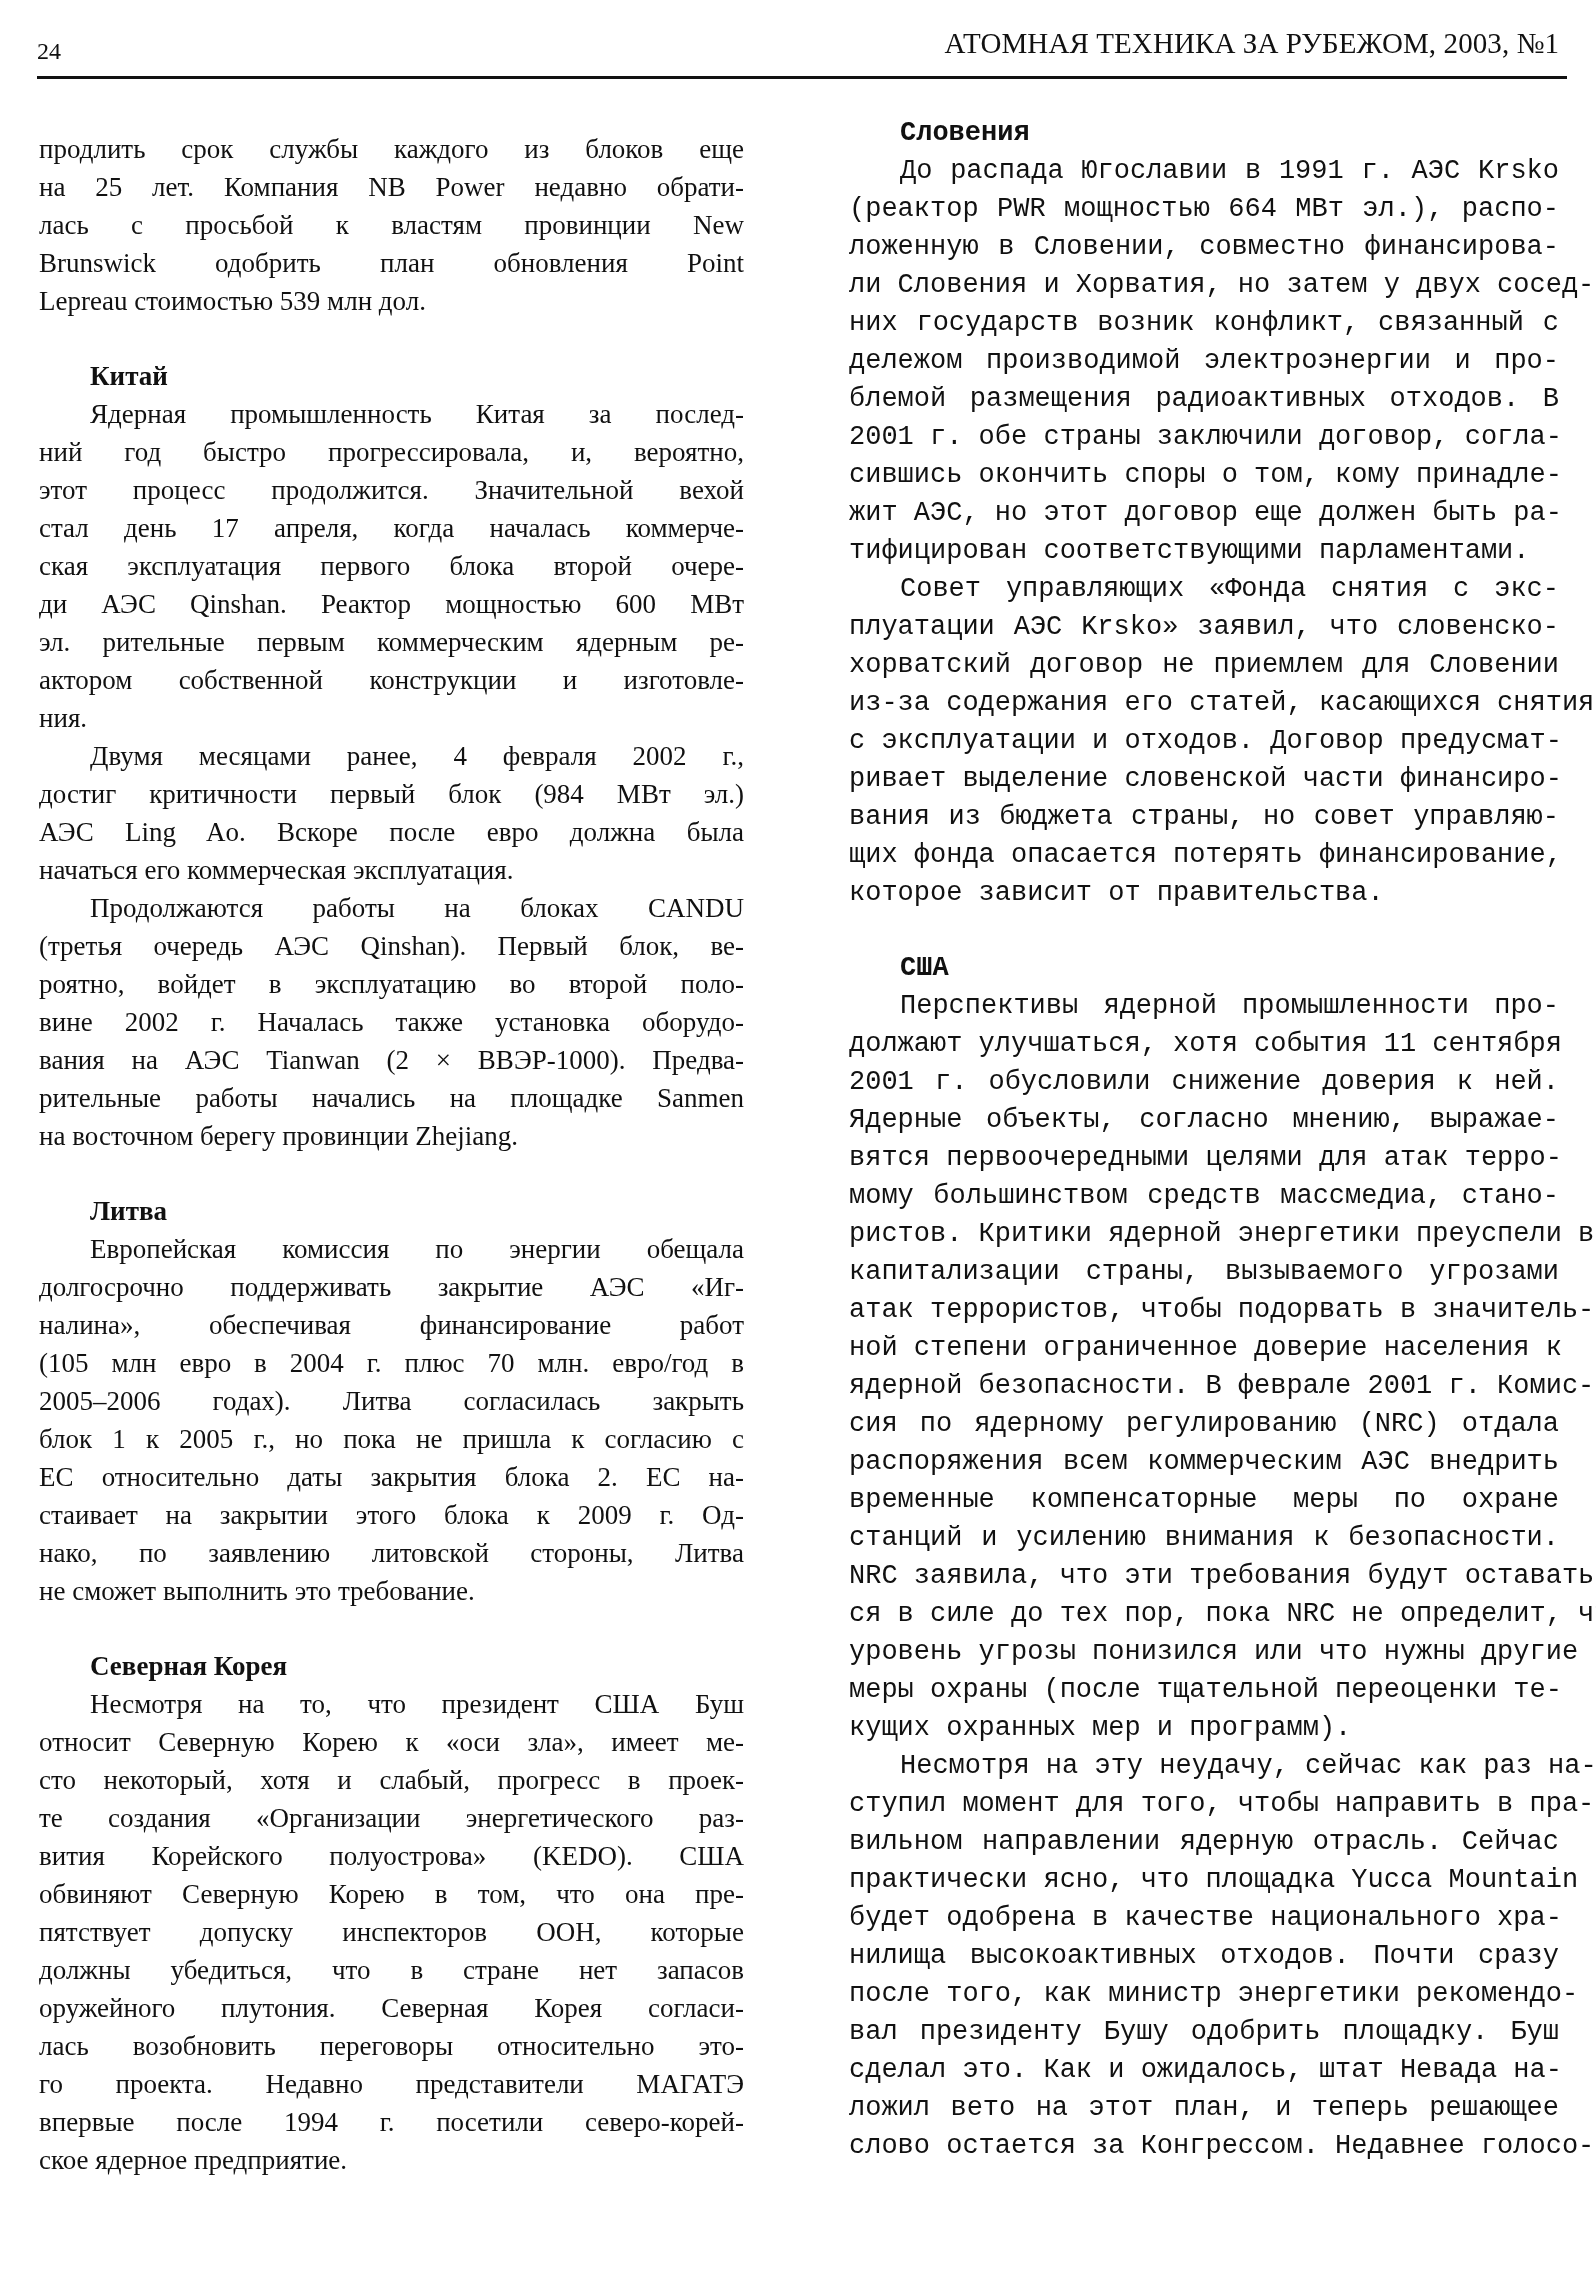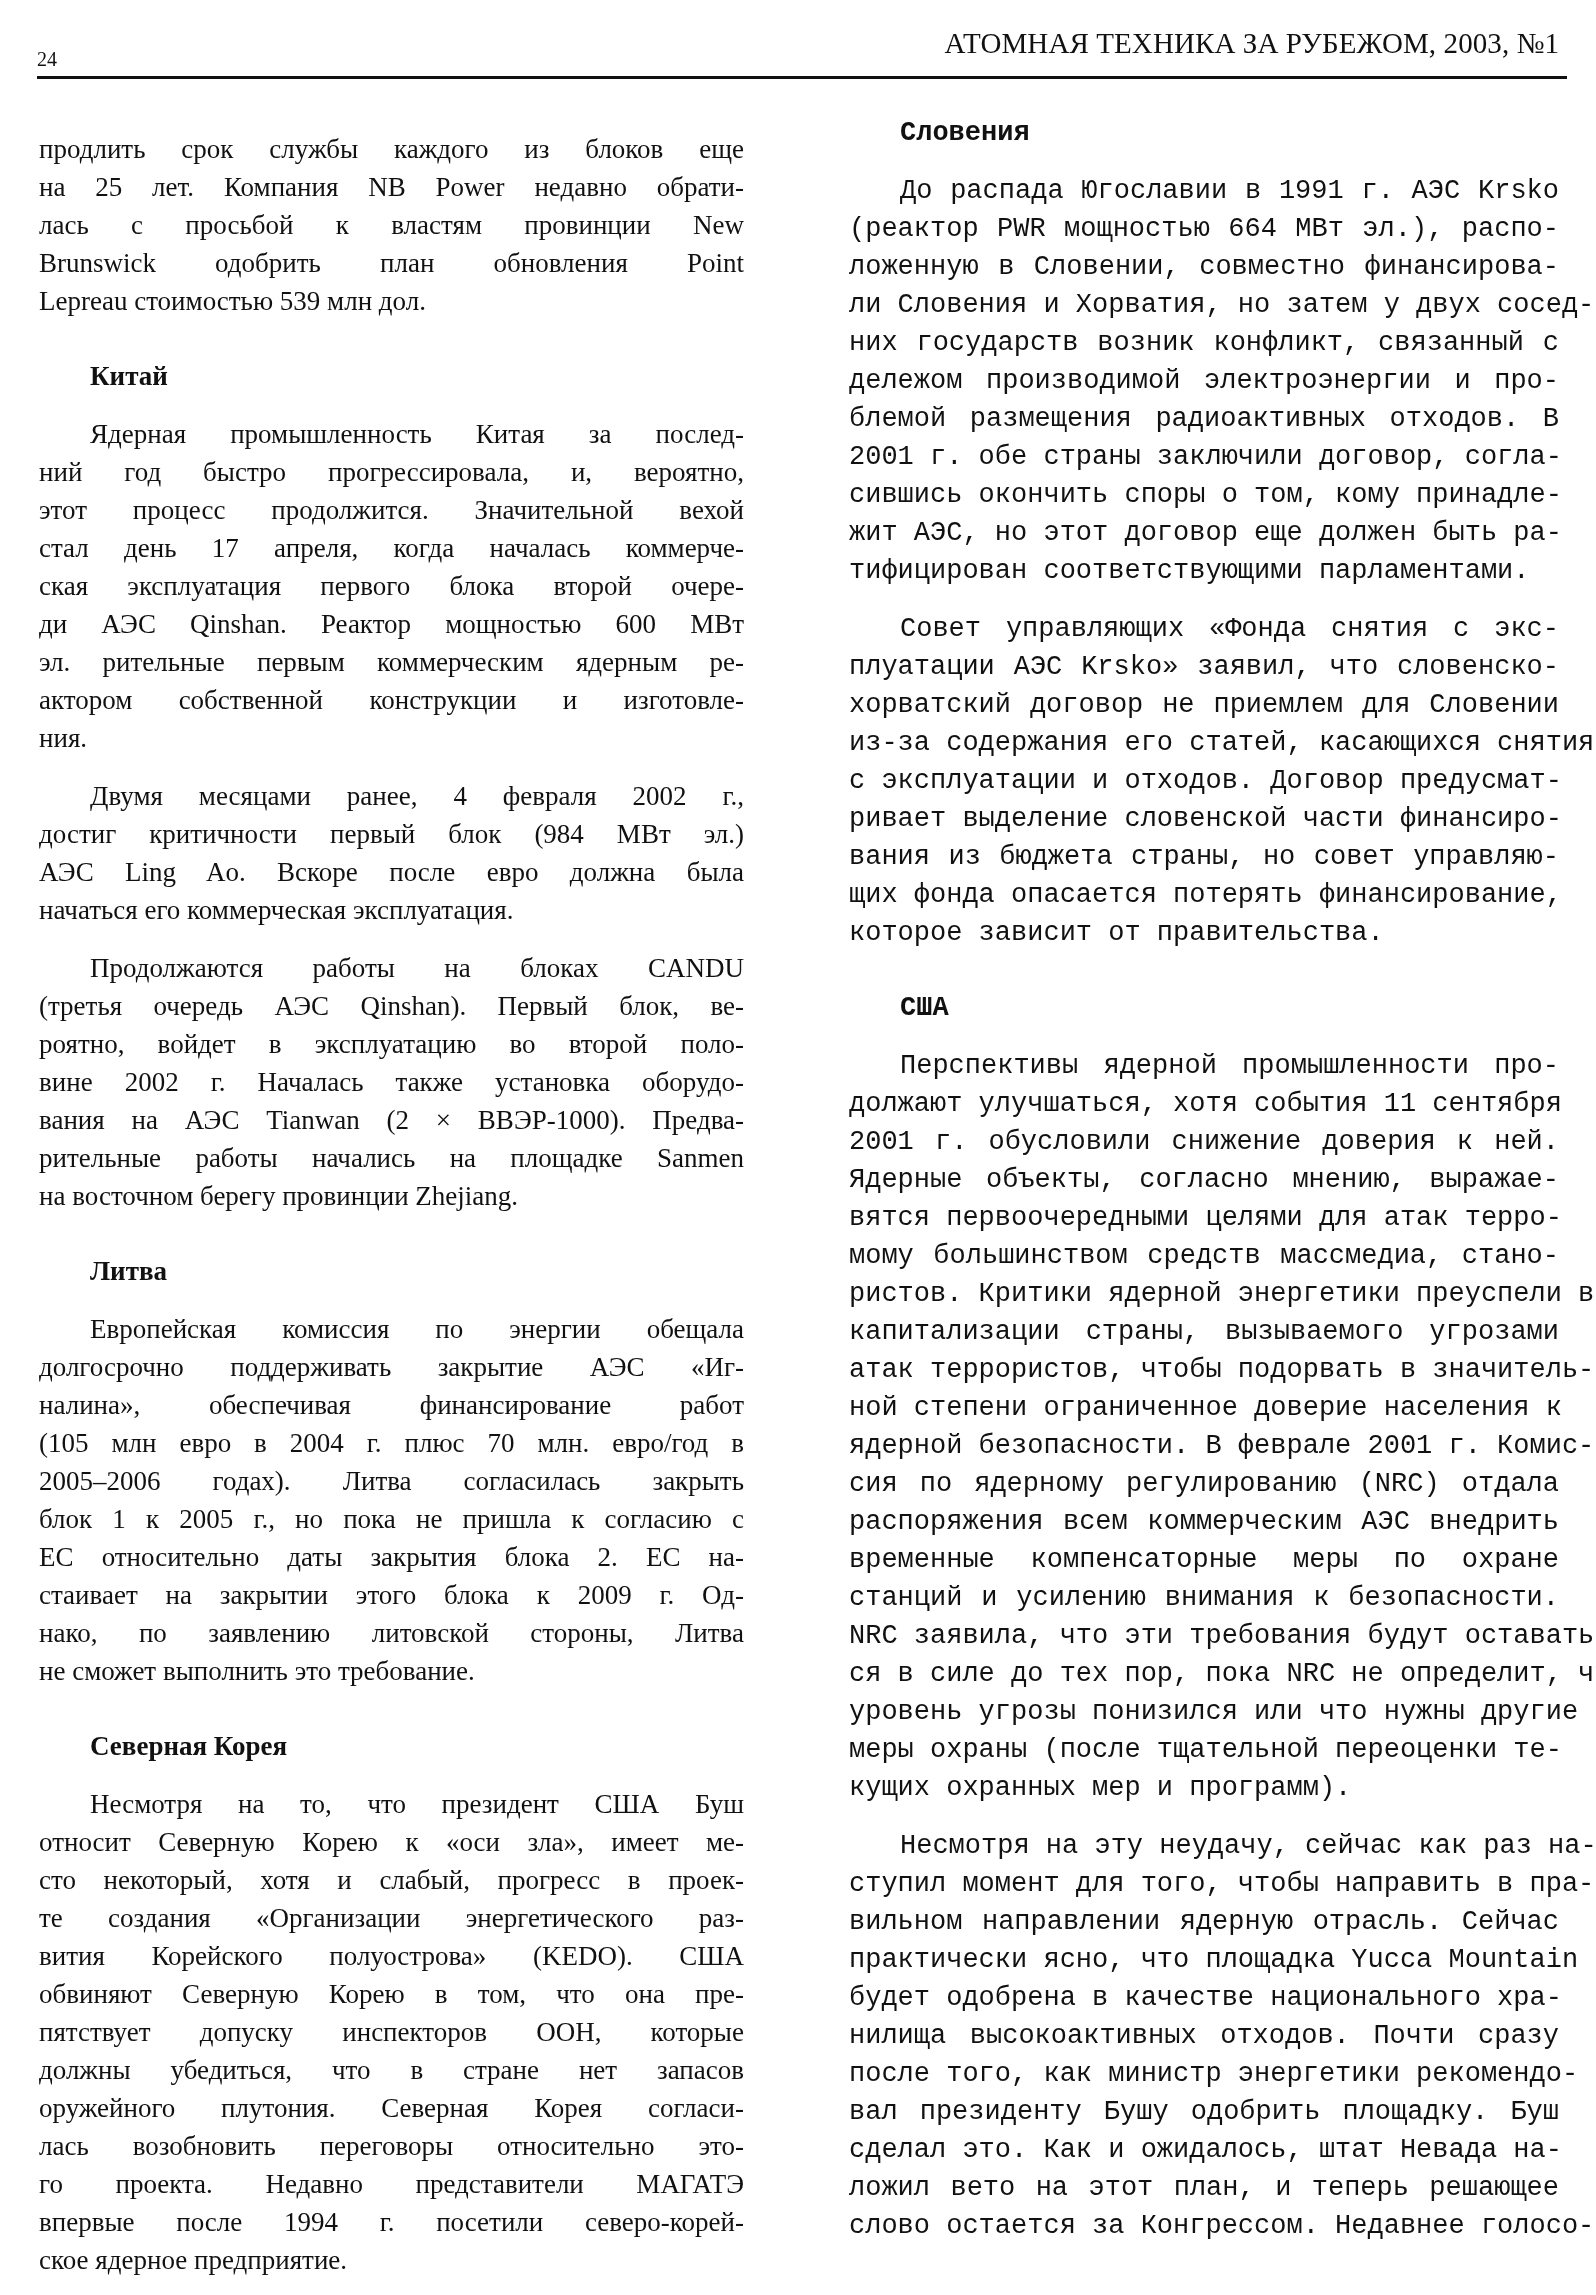--- a/index.html
+++ b/index.html
@@ -1,28 +1,28 @@
 <!DOCTYPE html>
 <html style="font-size:10.6px"><head>
 <meta charset="utf-8">
 <style>
   html, body { margin: 0; padding: 0; background: #ffffff; }
   body { width: 1596px; height: 2295px; position: relative; overflow: hidden;
          font-family: "Liberation Serif", "DejaVu Serif", serif; color: #111111; }
   .running-head { position: absolute; left: 37px; right: 37px; top: 20px; height: 47px; }
-  .page-number { position: absolute; left: 0; top: 16px; font-size: 20px; line-height: 47px; }
+  .page-number { position: absolute; left: 0; top: 8px; font-size: 24px; line-height: 47px; }
   .journal-title { position: absolute; right: 0; top: 0; font-size: 29px; line-height: 47px; letter-spacing: 0.1px; }
   .rule { position: absolute; left: 37px; width: 1530px; top: 76px; height: 0; border-top: 3.3px solid #111; }
   .column { position: absolute; top: 130px; font-size: 27px; }
   .col-left { left: 39px; width: 705px; }
   .col-right { left: 849px; width: 710px; top: 114px; font-family: Liberation Mono, monospace; }
   .line { display: block; height: 38px; line-height: 38px; white-space: nowrap;
           text-align: justify; text-align-last: justify; overflow: visible; }
   .line.last { text-align-last: left; }
-  .para .line.first { padding-left: 51px; margin-top: 20px; }
+  .para .line.first { padding-left: 51px; }
   .heading { display: block; font-weight: bold; padding-left: 51px; height: 38px; line-height: 38px;
              font-size: 27px; }
   .section { display: block; }
   .gap-before { margin-top: 37px; }
 </style>
 </head>
 <body>
 
 <div class="running-head">
   <span class="page-number">24</span>

